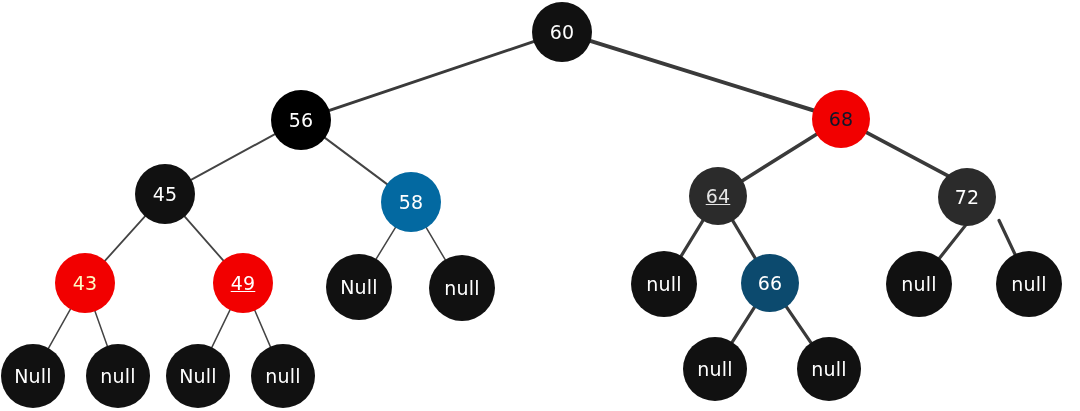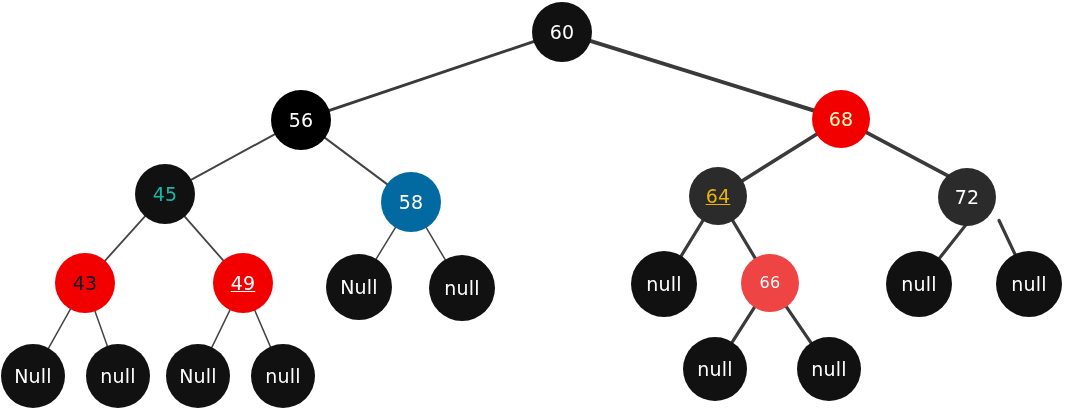--- a/index.html
+++ b/index.html
@@ -70,50 +70,50 @@
       <line x1="784.71" y1="304.44" x2="812.59" y2="345.09" stroke="#3a3a3a" stroke-width="3.2" stroke-linecap="round"></line>
     </svg>
   <div id="node-layer">
       <div class="tree-node" style="left: 532px; top: 2px; width: 60px; height: 60px; background: rgb(17, 17, 17); font-size: 19px;">
         <span class="node-label" style="color: rgb(255, 255, 255);">60</span>
       </div>
       <div class="tree-node" style="left: 271px; top: 90px; width: 60px; height: 60px; background: #000000; font-size: 19px;">
         <span class="node-label" style="color: rgb(255, 255, 255);">56</span>
       </div>
       <div class="tree-node" style="left: 812px; top: 90px; width: 58px; height: 58px; background: rgb(242, 0, 0); font-size: 19px;">
-        <span class="node-label" style="color: #fef9c3;">68</span>
+        <span class="node-label" style="color: #0f172a;">68</span>
       </div>
       <div class="tree-node" style="left: 135px; top: 164px; width: 60px; height: 60px; background: rgb(17, 17, 17); font-size: 19px;">
-        <span class="node-label" style="color: #14b8a6;">45</span>
+        <span class="node-label" style="color: #ffffff;">45</span>
       </div>
       <div class="tree-node" style="left: 381px; top: 172px; width: 60px; height: 60px; background: #0369a1; font-size: 19px;">
         <span class="node-label" style="color: rgb(255, 255, 255);">58</span>
       </div>
       <div class="tree-node" style="left: 689px; top: 167px; width: 58px; height: 58px; background: rgb(43, 43, 43); font-size: 19px;">
-        <span class="node-label" style="color: #eab308; text-decoration: underline;">64</span>
+        <span class="node-label" style="color: #e5e5e5; text-decoration: underline;">64</span>
       </div>
       <div class="tree-node" style="left: 938px; top: 168px; width: 58px; height: 58px; background: rgb(43, 43, 43); font-size: 19px;">
         <span class="node-label" style="color: rgb(255, 255, 255);">72</span>
       </div>
       <div class="tree-node" style="left: 55px; top: 253px; width: 60px; height: 60px; background: rgb(242, 0, 0); font-size: 19px;">
-        <span class="node-label" style="color: #0f172a;">43</span>
+        <span class="node-label" style="color: #fef9c3;">43</span>
       </div>
       <div class="tree-node" style="left: 213px; top: 253px; width: 60px; height: 60px; background: rgb(242, 0, 0); font-size: 19px;">
         <span class="node-label" style="color: rgb(255, 255, 255); text-decoration: underline;">49</span>
       </div>
       <div class="tree-node" style="left: 326px; top: 254px; width: 66px; height: 66px; background: rgb(17, 17, 17); font-size: 19px;">
         <span class="node-label" style="color: rgb(255, 255, 255);">Null</span>
       </div>
       <div class="tree-node" style="left: 429px; top: 255px; width: 66px; height: 66px; background: rgb(17, 17, 17); font-size: 19px;">
         <span class="node-label" style="color: rgb(255, 255, 255);">null</span>
       </div>
       <div class="tree-node" style="left: 631px; top: 251px; width: 66px; height: 66px; background: rgb(17, 17, 17); font-size: 19px;">
         <span class="node-label" style="color: rgb(255, 255, 255);">null</span>
       </div>
-      <div class="tree-node" style="left: 741px; top: 254px; width: 58px; height: 58px; background: #ef4444; font-size: 16px;">
+      <div class="tree-node" style="left: 741px; top: 254px; width: 58px; height: 58px; background: #0c4a6e; font-size: 19px;">
         <span class="node-label" style="color: rgb(255, 255, 255);">66</span>
       </div>
       <div class="tree-node" style="left: 886px; top: 251px; width: 66px; height: 66px; background: rgb(17, 17, 17); font-size: 19px;">
         <span class="node-label" style="color: rgb(255, 255, 255);">null</span>
       </div>
       <div class="tree-node" style="left: 996px; top: 251px; width: 66px; height: 66px; background: rgb(17, 17, 17); font-size: 19px;">
         <span class="node-label" style="color: rgb(255, 255, 255);">null</span>
       </div>
       <div class="tree-node" style="left: 1px; top: 344px; width: 64px; height: 64px; background: rgb(17, 17, 17); font-size: 19px;">
         <span class="node-label" style="color: rgb(255, 255, 255);">Null</span>

